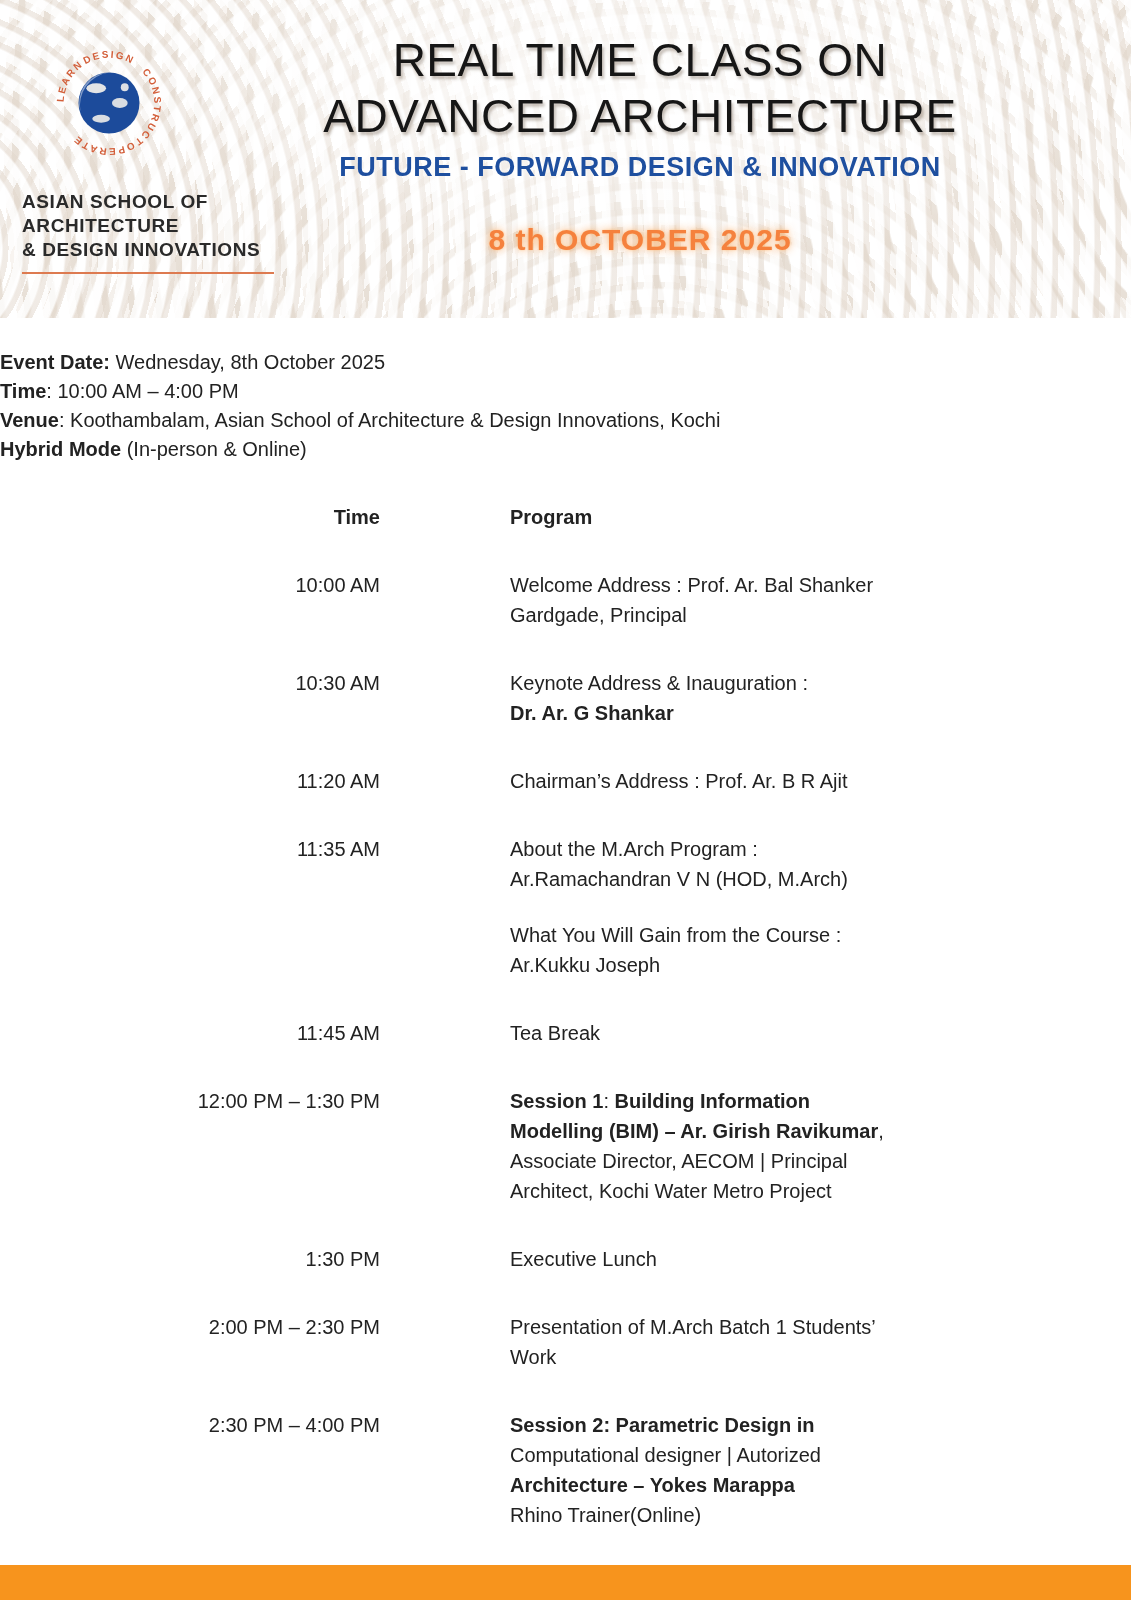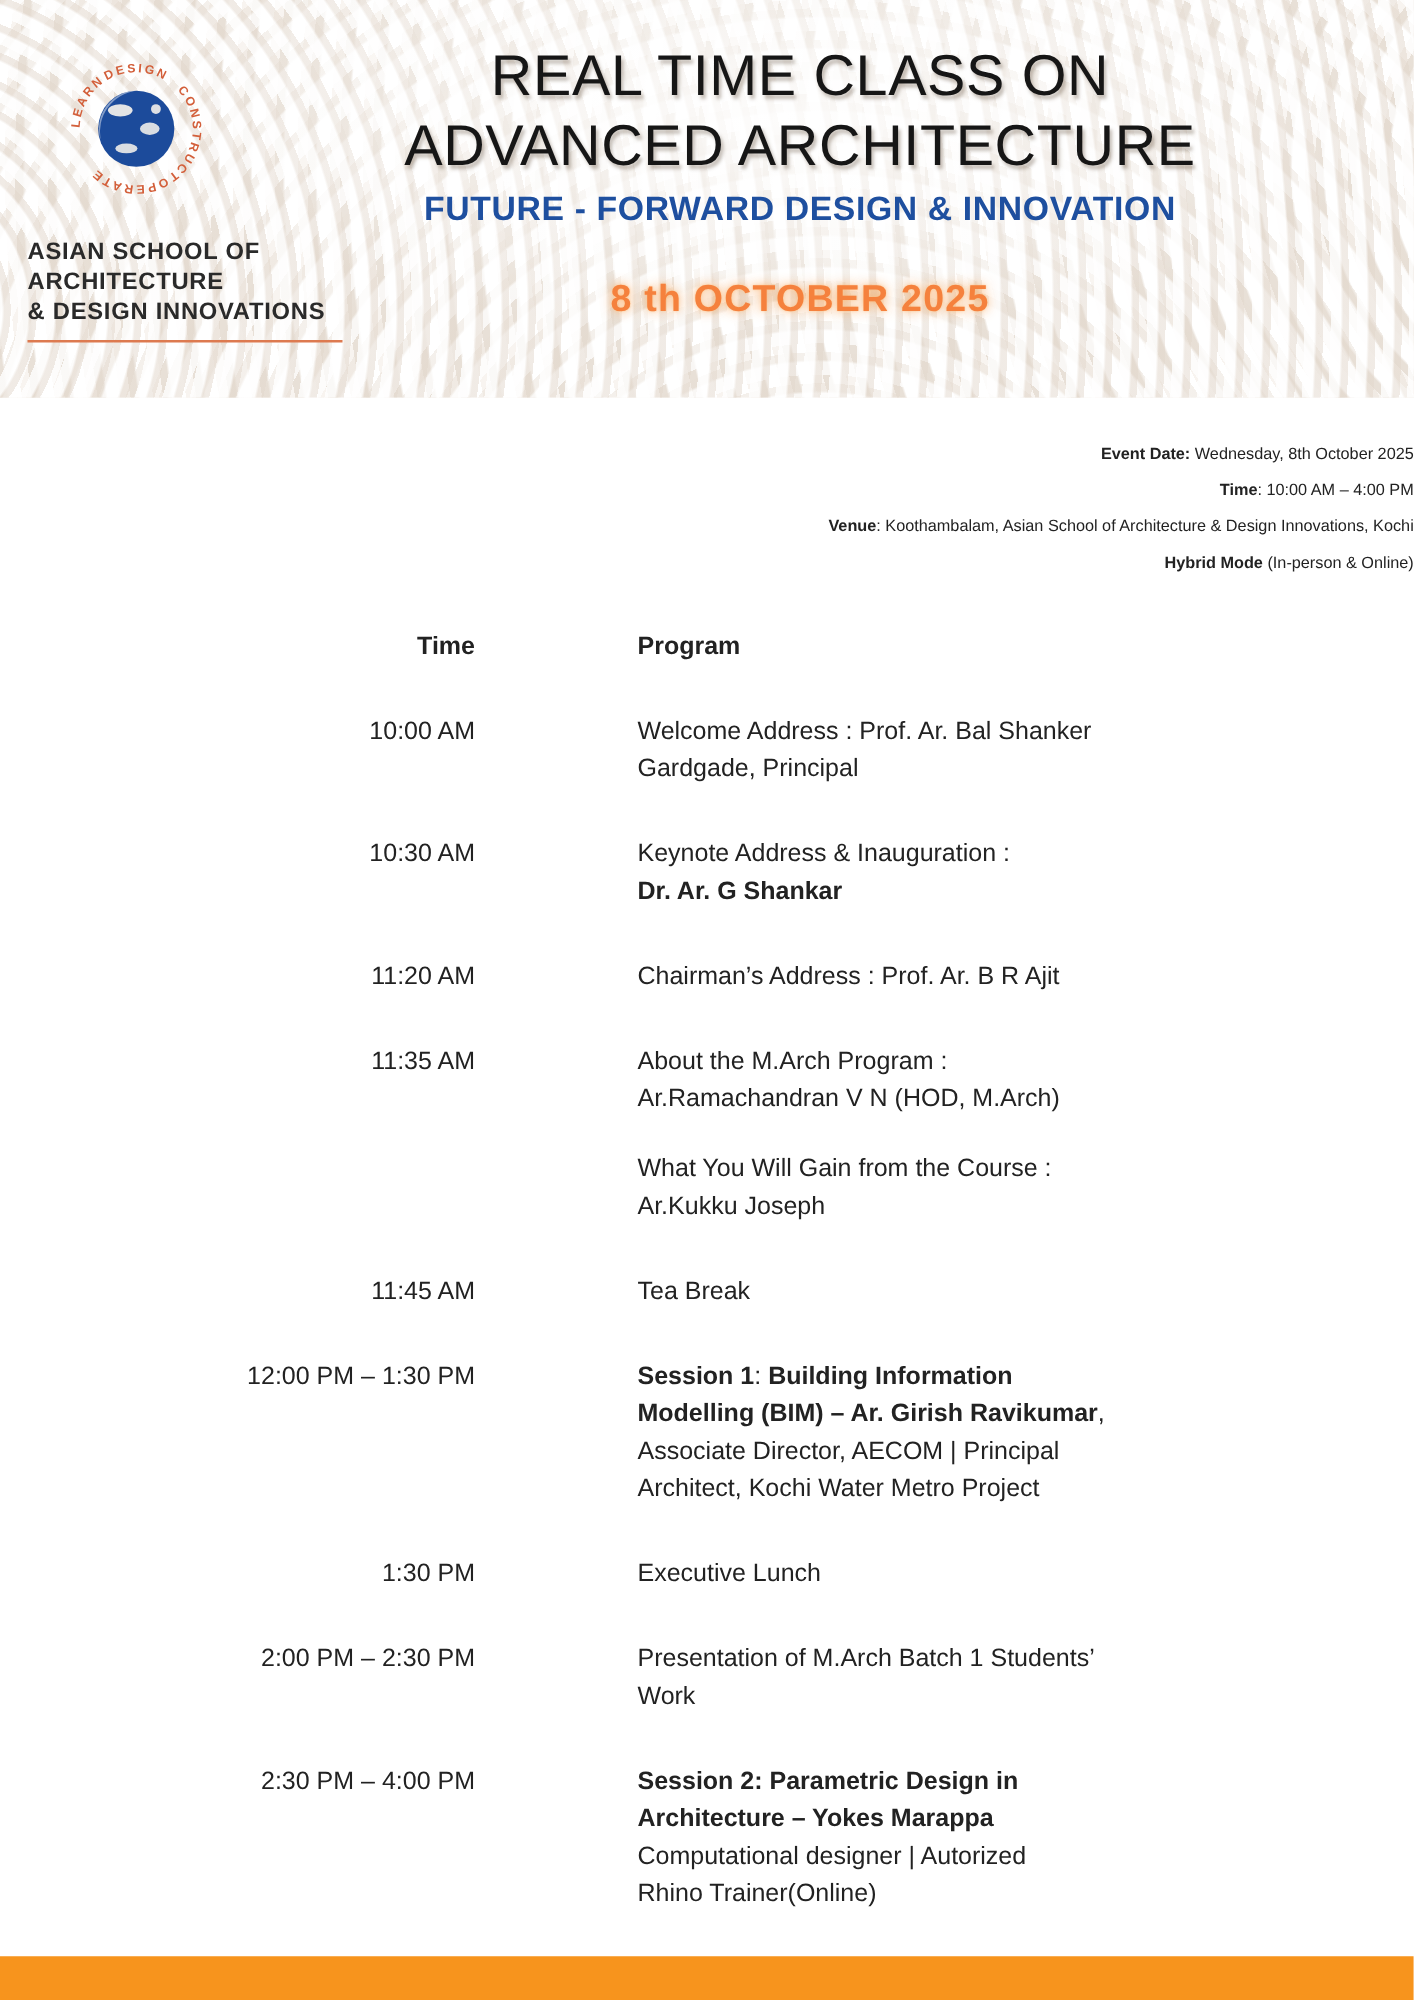--- a/index.html
+++ b/index.html
@@ -24,21 +24,21 @@
 
   .header-titles{position:absolute;left:300px;top:0;width:680px;text-align:center;}
   .main-title{margin-top:32px;font-size:46px;line-height:56px;font-weight:normal;color:#161616;
     text-shadow:2px 3px 3px rgba(90,70,50,.35);letter-spacing:.5px;}
   .subtitle{margin-top:8px;font-size:27px;font-weight:bold;letter-spacing:.5px;}
   .event-date{margin-top:40px;font-size:30px;font-weight:bold;letter-spacing:1px;
     text-shadow:0 0 9px rgba(248,160,80,.85),0 0 2px rgba(255,210,160,.9);}
 
   
   .schedule-heading{margin:12px 0 0 0;text-align:center;font-size:23px;font-weight:bold;color:#1c1c1c;}
-  .event-info{margin-top:30px;text-align:right;font-size:13px;line-height:29px;color:#222;}
+  .event-info{margin-top:30px;text-align:left;font-size:20px;line-height:29px;color:#222;}
   .info-line{margin:0;}
   .b{font-weight:bold;}
 
   .table{margin-top:38px;font-size:20px;line-height:30px;color:#222;}
   .s-row{display:flex;margin-top:38px;}
   .s-row.first{margin-top:0;}
   .mt-lg{}
   .cell-time{flex:0 0 380px;text-align:right;white-space:nowrap;}
   .cell-program{margin-left:130px;width:480px;}
   .th{font-weight:bold;}
@@ -173,22 +173,22 @@
       <div class="cell-program">
         <div class="pline"><span>Presentation of M.Arch Batch 1 Students’</span></div>
         <div class="pline"><span>Work</span></div>
       </div>
     </div>
 
     <div class="s-row">
       <div class="cell-time">2:30 PM – 4:00 PM</div>
       <div class="cell-program">
         <div class="pline"><span class="b">Session 2: Parametric Design in</span></div>
+        <div class="pline"><span>Computational designer | Autorized</span></div>
         <div class="pline"><span class="b">Architecture – Yokes Marappa</span></div>
-        <div class="pline"><span>Computational designer | Autorized</span></div>
         <div class="pline"><span>Rhino Trainer(Online)</span></div>
       </div>
     </div>
 
     <div class="s-row">
       <div class="cell-time">4:00 PM</div>
       <div class="cell-program">
         <div class="pline"><span>Concluding Session</span></div>
       </div>
     </div>

